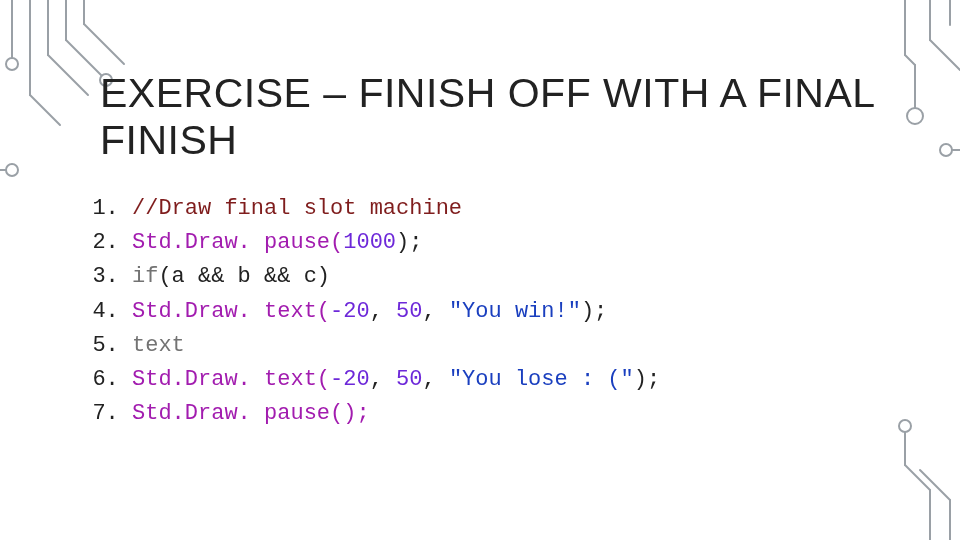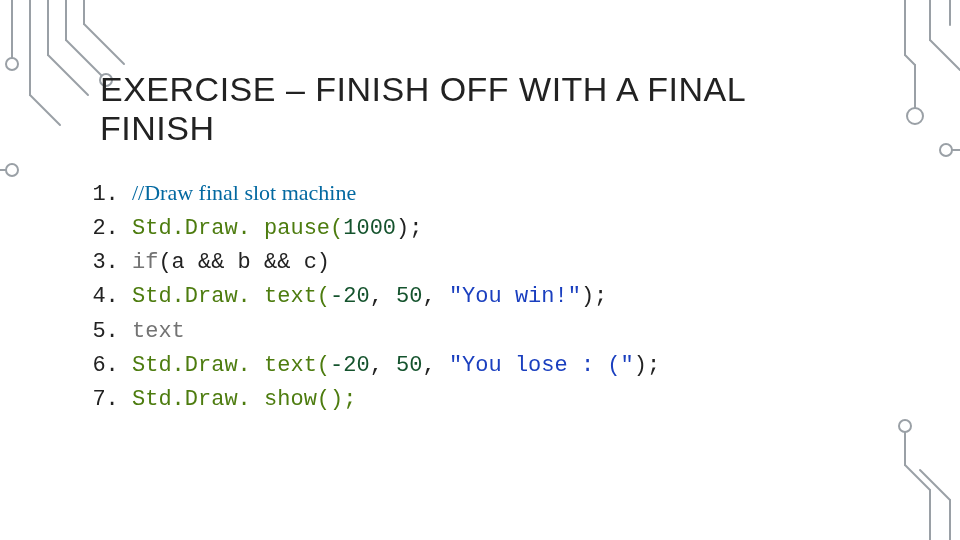--- a/index.html
+++ b/index.html
@@ -21,45 +21,45 @@
     pointer-events: none;
   }
   .content {
     position: absolute;
     top: 70px;
     left: 100px;
     width: 800px;
   }
   h1.title {
     margin: 0 0 28px 0;
-    font-size: 34px;
+    font-size: 41px;
     font-weight: 400;
     letter-spacing: 0.5px;
     color: #222;
     line-height: 1.15;
   }
   ol.code {
     margin: 0;
     padding: 0 0 0 32px;
     list-style: decimal;
   }
   ol.code li {
     font-family: "Courier New", Courier, monospace;
     font-size: 22px;
     line-height: 1.55;
     color: #222;
   }
   ol.code li::marker {
     font-family: "Courier New", Courier, monospace;
     font-size: 22px;
   }
-  .c-comment { color: #0369a1; font-family: Liberation Serif, serif; }
+  .c-comment { color: #7f1d1d; }
   .c-keyword { color: #737373; }
-  .c-type    { color: #4d7c0f; }
-  .c-num     { color: #14532d; }
+  .c-type    { color: #a21caf; }
+  .c-num     { color: #6d28d9; }
   .c-str     { color: #1a3fbf; }
   .c-plain   { color: #222; }
 </style>
 </head>
 <body>
 
 <svg class="bg-svg" viewBox="0 0 960 540">
   <g stroke="#9aa0a6" stroke-width="2" fill="none" stroke-linecap="round">
 
     <line x1="12" y1="-20" x2="12" y2="60"></line>
@@ -115,16 +115,16 @@
     <li>
       <span class="c-type">  Std.Draw. text(</span><span class="c-num">-20</span><span class="c-plain">, </span><span class="c-num">50</span><span class="c-plain">, </span><span class="c-str">"You win!"</span><span class="c-plain">);</span>
     </li>
     <li>
       <span class="c-keyword">text</span>
     </li>
     <li>
       <span class="c-type">  Std.Draw. text(</span><span class="c-num">-20</span><span class="c-plain">, </span><span class="c-num">50</span><span class="c-plain">, </span><span class="c-str">"You lose : ("</span><span class="c-plain">);</span>
     </li>
     <li>
-      <span class="c-type">Std.Draw. show();</span>
+      <span class="c-type">Std.Draw. pause();</span>
     </li>
   </ol>
 </div>
 
 </body></html>

